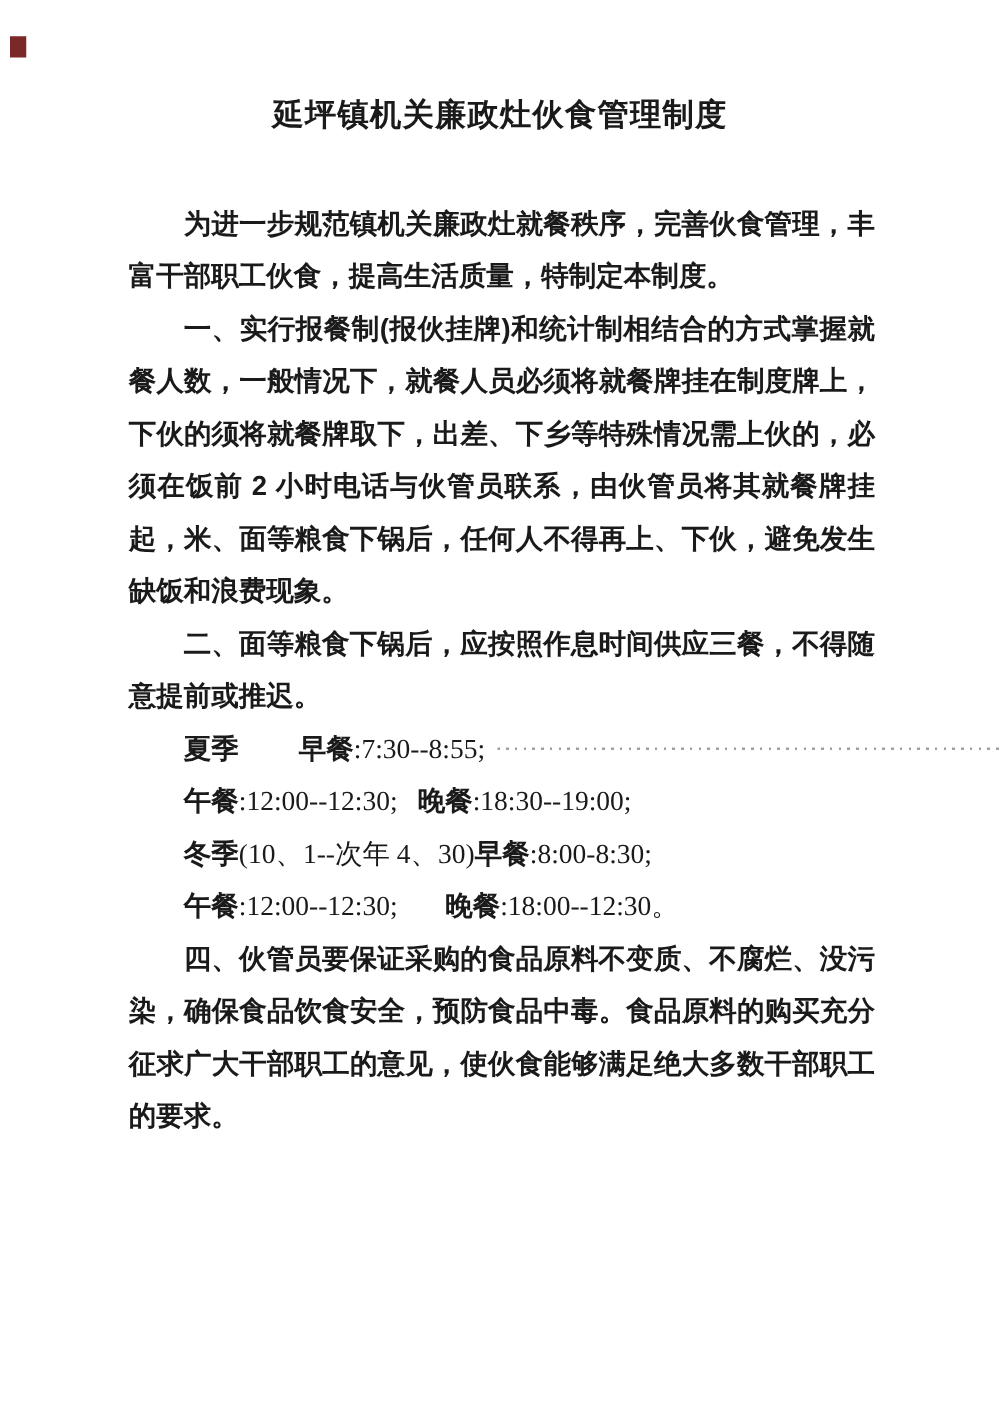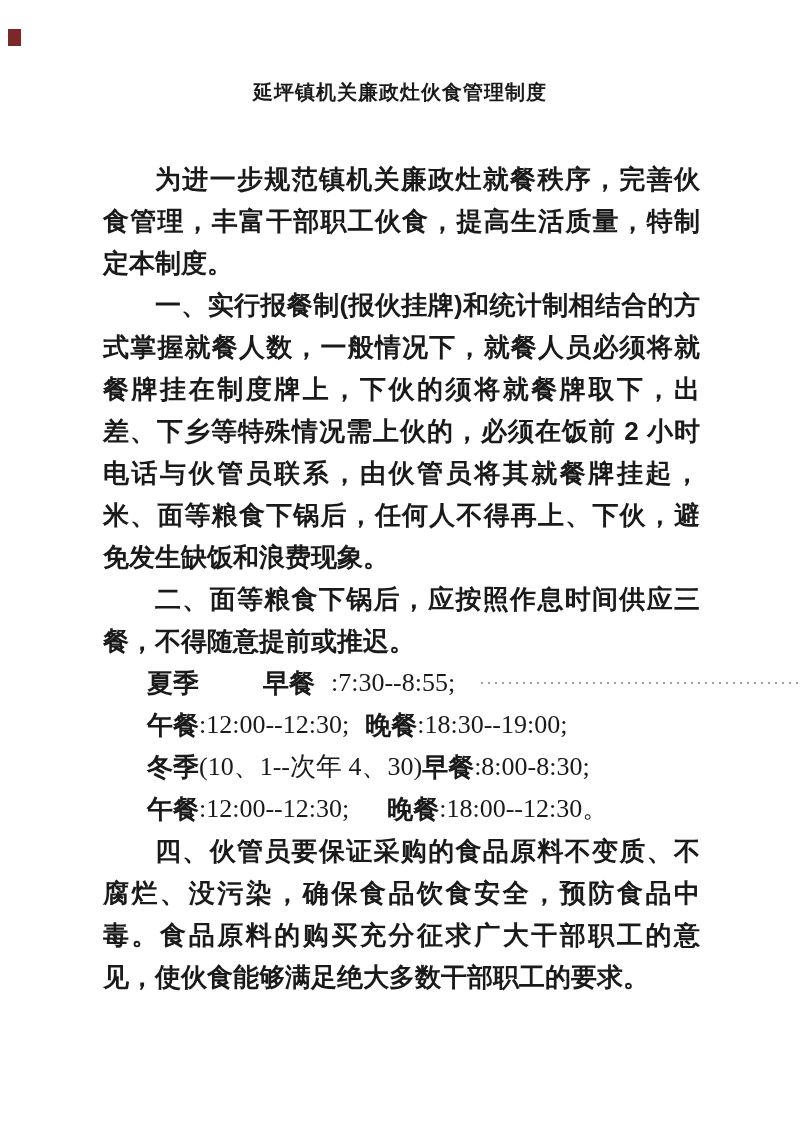--- a/index.html
+++ b/index.html
@@ -17,45 +17,45 @@
     left: 8px;
     top: 29px;
     width: 13px;
     height: 17px;
     background: #7a2828;
   }
   .doc-title {
     margin: 0;
     padding-top: 74px;
     text-align: center;
-    font-size: 20px;
+    font-size: 25px;
     line-height: 36px;
     font-weight: bold;
     letter-spacing: 1px;
   }
   .doc-body {
     margin: 48px 100px 0 103px; 
-    font-size: 26px;
+    font-size: 22px;
     line-height: 42px;
   }
   .para {
     margin: 0;
     text-indent: 2em;
     text-align: justify;
     font-weight: 600;
     word-break: break-all;
   }
   .sched-row {
     display: flex;
     align-items: center;
     padding-left: 44px;
     height: 42px;
     white-space: nowrap;
   }
-  .sched-row.leader-row { margin-right: -100px; gap: 16px; } 
+  .sched-row.leader-row { margin-right: -100px; } 
   .cjk { font-weight: 600; }
   .num {
     font-family: "Liberation Serif", "DejaVu Serif", serif;
     font-weight: normal;
   }
   .gap-xl { margin-left: 48px; }
   .gap-md { margin-left: 38px; }
   .gap-sm { margin-left: 16px; }
   .dot-leader {
     flex: 1 1 auto;

